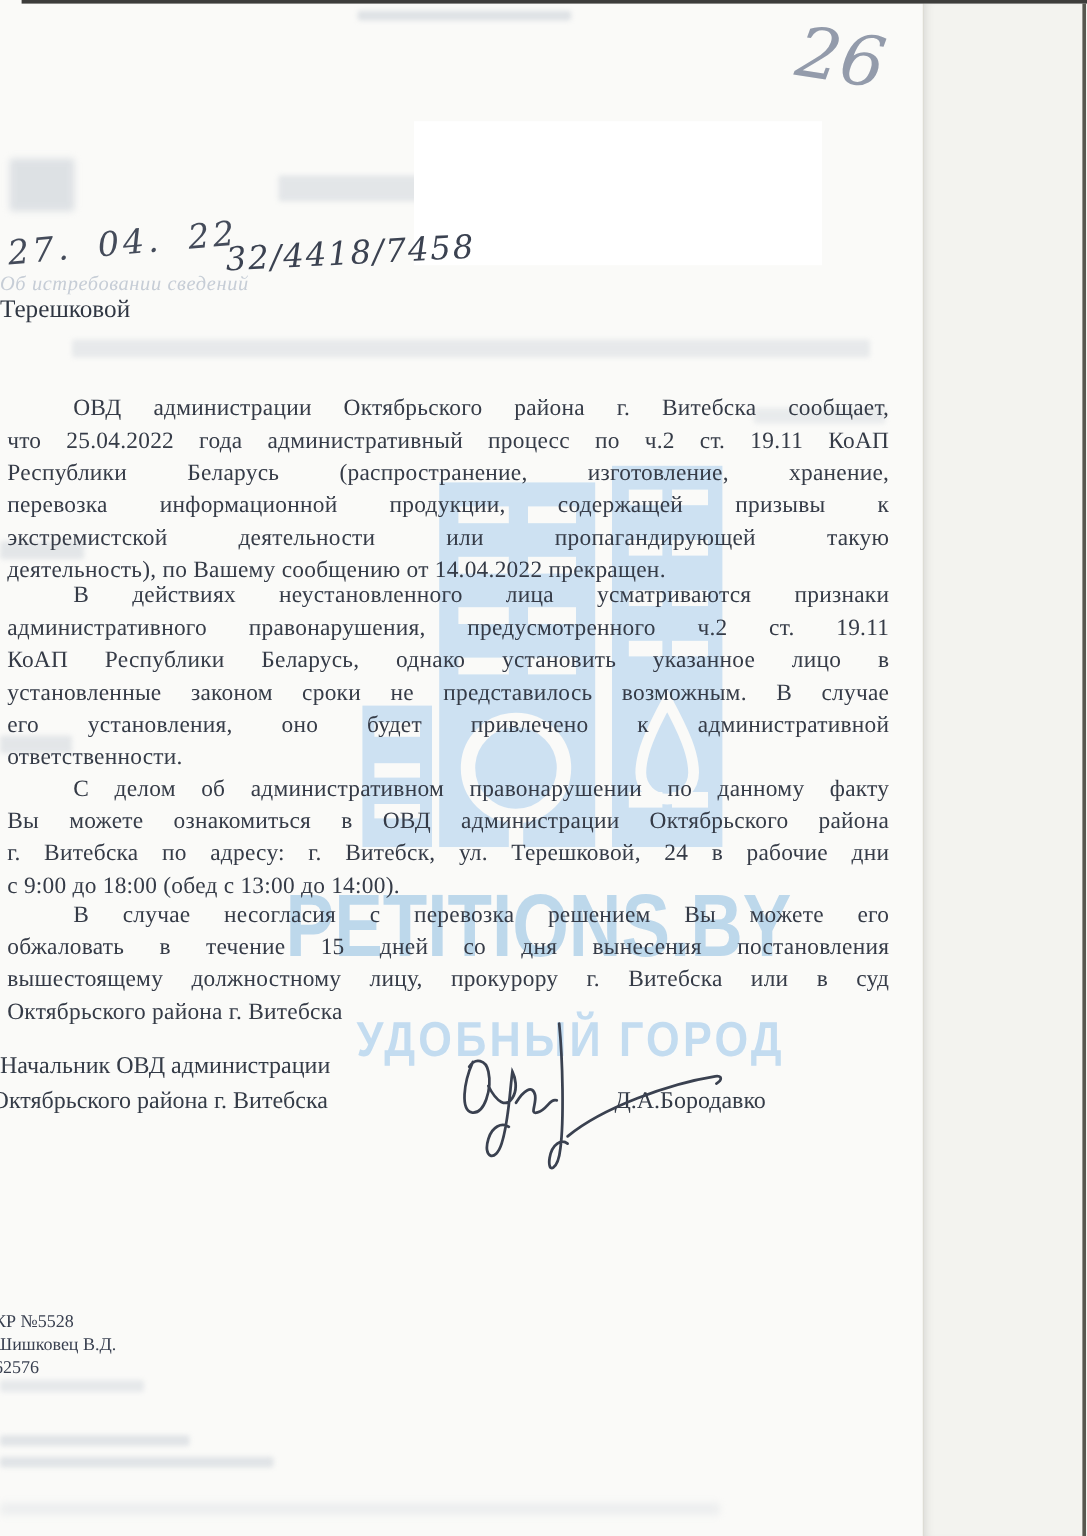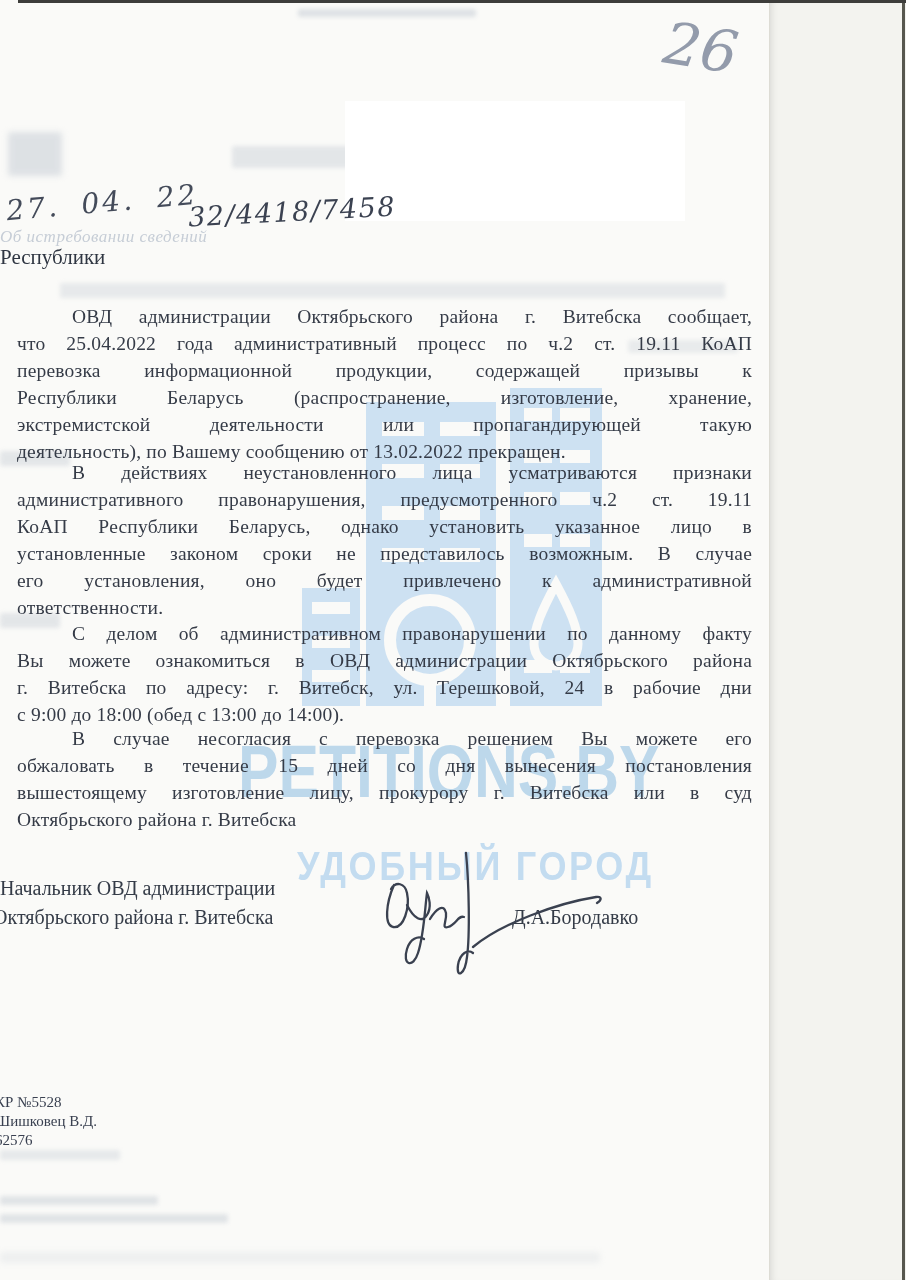--- a/index.html
+++ b/index.html
@@ -29,21 +29,21 @@
   
   .redaction{position:absolute;left:345px;top:101px;width:340px;height:120px;background:#ffffff;z-index:3;}
   
   .hw{position:absolute;font-family:"DejaVu Serif",serif;font-style:italic;z-index:5;white-space:nowrap;}
   .hw-26{left:664px;top:14px;font-size:58px;color:#939bab;transform:rotate(9deg);}
   .hw-date{left:6px;top:186px;font-size:28px;color:#444b5a;transform:rotate(-5deg);
     letter-spacing:3px;word-spacing:10px;}
   .hw-ref{left:188px;top:196px;font-size:27px;color:#3b4251;transform:rotate(-3deg);letter-spacing:1.5px;}
   
   .title{position:absolute;left:0;top:245px;font-size:21px;color:#2f3642;z-index:4;}
-  .para{position:absolute;left:17px;width:735px;z-index:4;}
+  .para{position:absolute;left:6px;width:735px;z-index:4;margin-top:24px;}
   .ln{font-size:19.5px;line-height:27px;height:27px;color:#353b47;
     text-align:justify;text-align-last:justify;letter-spacing:.2px;}
   .ln.first{text-indent:55px;}
   .ln.last{text-align-last:left;}
   .sigline{position:absolute;font-size:20px;color:#343b47;z-index:4;white-space:nowrap;}
   .sigline1{left:0;top:877px;text-align:right;}
   .sigline2{left:-7px;top:906px;}
   .signer{position:absolute;left:512px;top:906px;font-size:20px;color:#343b47;z-index:4;}
   .signature{position:absolute;left:378px;top:843px;z-index:5;}
   .footer{position:absolute;left:-5px;top:1093px;font-size:15px;line-height:19px;color:#394050;z-index:4;}
@@ -111,29 +111,29 @@
   </div>
   <div class="wm wm-brand">PETITIONS.BY</div>
   <div class="wm wm-tagline">УДОБНЫЙ ГОРОД</div>
 
   <div class="redaction"></div>
 
   <div class="hw hw-26">26</div>
   <div class="hw hw-date">27. 04. 22</div>
   <div class="hw hw-ref">32/4418/7458</div>
 
-  <div class="title">Республики</div>
+  <div class="title">Терешковой</div>
 
   <div class="para" style="top:303px;">
     <div class="ln first">ОВД администрации Октябрьского района г. Витебска сообщает,</div>
     <div class="ln">что 25.04.2022 года административный процесс по ч.2 ст. 19.11 КоАП</div>
+    <div class="ln">Республики Беларусь (распространение, изготовление, хранение,</div>
     <div class="ln">перевозка информационной продукции, содержащей призывы к</div>
-    <div class="ln">Республики Беларусь (распространение, изготовление, хранение,</div>
     <div class="ln">экстремистской деятельности или пропагандирующей такую</div>
-    <div class="ln last">деятельность), по Вашему сообщению от 13.02.2022 прекращен.</div>
+    <div class="ln last">деятельность), по Вашему сообщению от 14.04.2022 прекращен.</div>
   </div>
 
   <div class="para" style="top:459px;">
     <div class="ln first">В действиях неустановленного лица усматриваются признаки</div>
     <div class="ln">административного правонарушения, предусмотренного ч.2 ст. 19.11</div>
     <div class="ln">КоАП Республики Беларусь, однако установить указанное лицо в</div>
     <div class="ln">установленные законом сроки не представилось возможным. В случае</div>
     <div class="ln">его установления, оно будет привлечено к административной</div>
     <div class="ln last">ответственности.</div>
   </div>
@@ -141,21 +141,21 @@
   <div class="para" style="top:620px;">
     <div class="ln first">С делом об административном правонарушении по данному факту</div>
     <div class="ln">Вы можете ознакомиться в ОВД администрации Октябрьского района</div>
     <div class="ln">г. Витебска по адресу: г. Витебск, ул. Терешковой, 24 в рабочие дни</div>
     <div class="ln last">с 9:00 до 18:00 (обед с 13:00 до 14:00).</div>
   </div>
 
   <div class="para" style="top:725px;">
     <div class="ln first">В случае несогласия с перевозка решением Вы можете его</div>
     <div class="ln">обжаловать в течение 15 дней со дня вынесения постановления</div>
-    <div class="ln">вышестоящему изготовление лицу, прокурору г. Витебска или в суд</div>
+    <div class="ln">вышестоящему должностному лицу, прокурору г. Витебска или в суд</div>
     <div class="ln last">Октябрьского района г. Витебска</div>
   </div>
 
   <div class="sigline sigline1">Начальник ОВД администрации</div>
   <div class="sigline sigline2">Октябрьского района г. Витебска</div>
 
   <svg class="signature" width="230" height="145" viewBox="0 0 230 145">
     <g fill="none" stroke="#3a4150" stroke-width="2.3" stroke-linecap="round">
       <path d="M16,42 C8,60 6,82 15,84 C26,86 32,64 29,50 C27,40 18,38 13,46"></path>
       <path d="M29,62 C36,76 44,80 49,72 C54,64 51,54 49,50 C47,64 46,92 40,110 C35,126 24,122 29,106 C32,96 40,92 46,96"></path>

